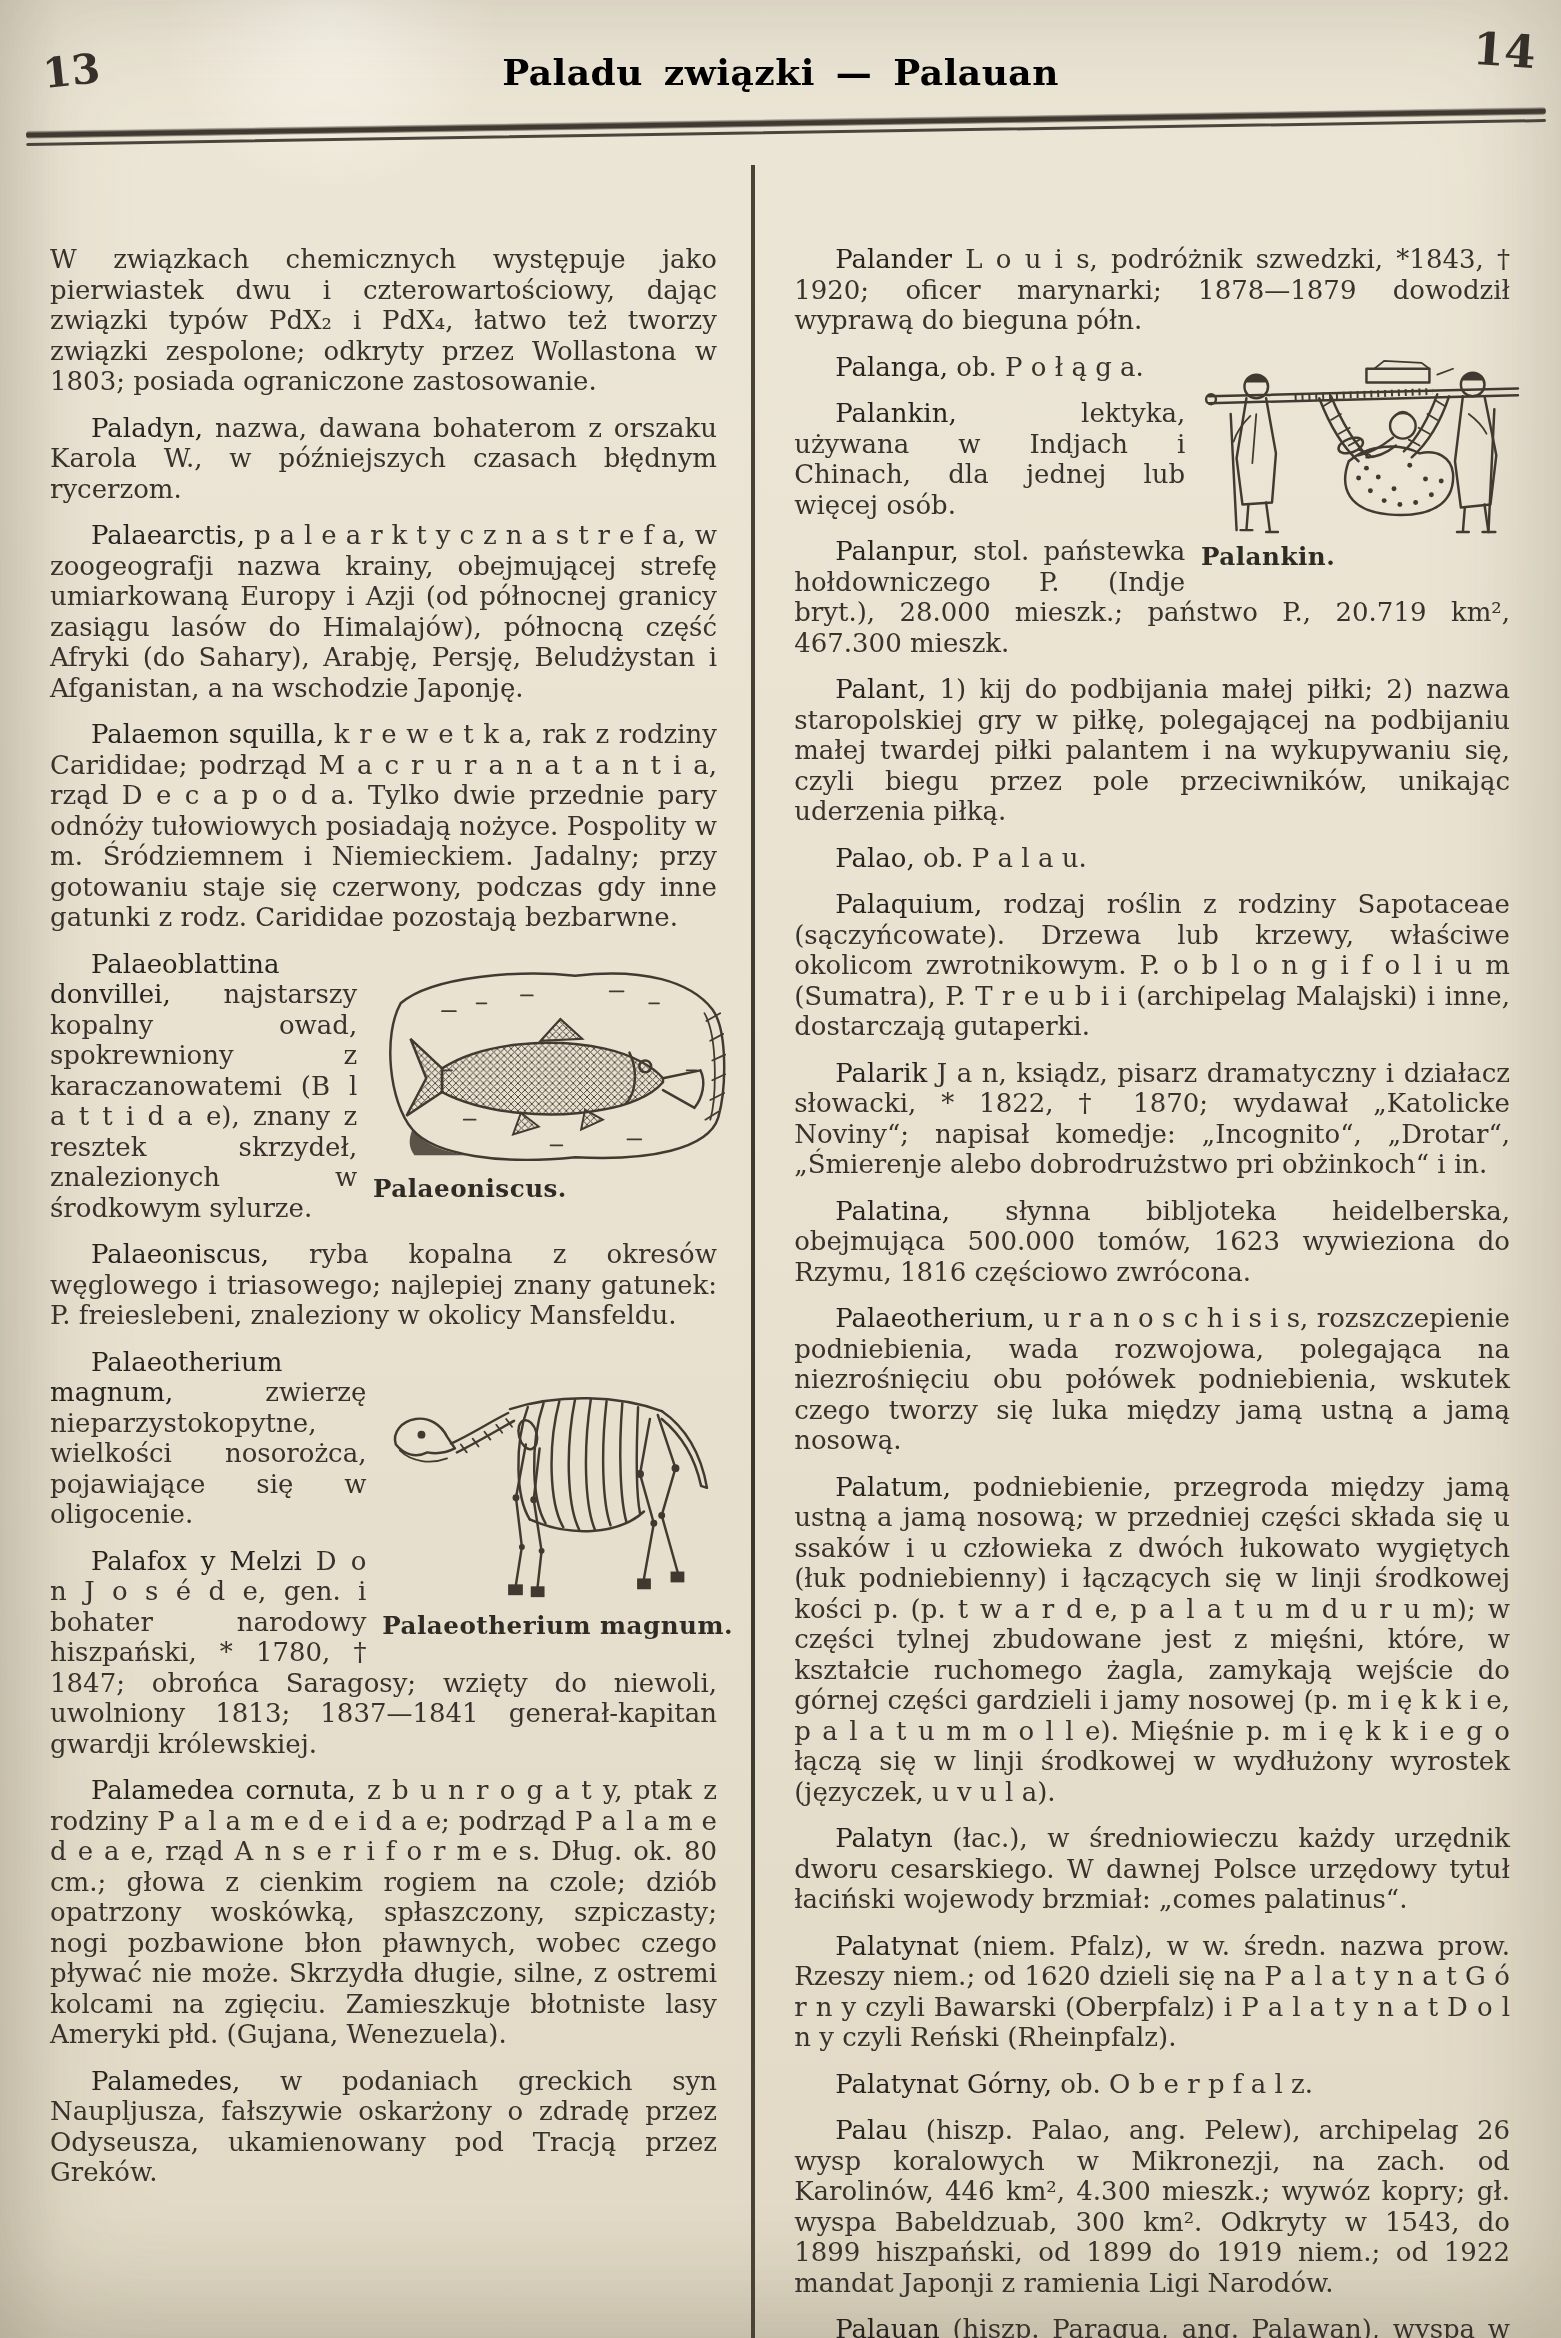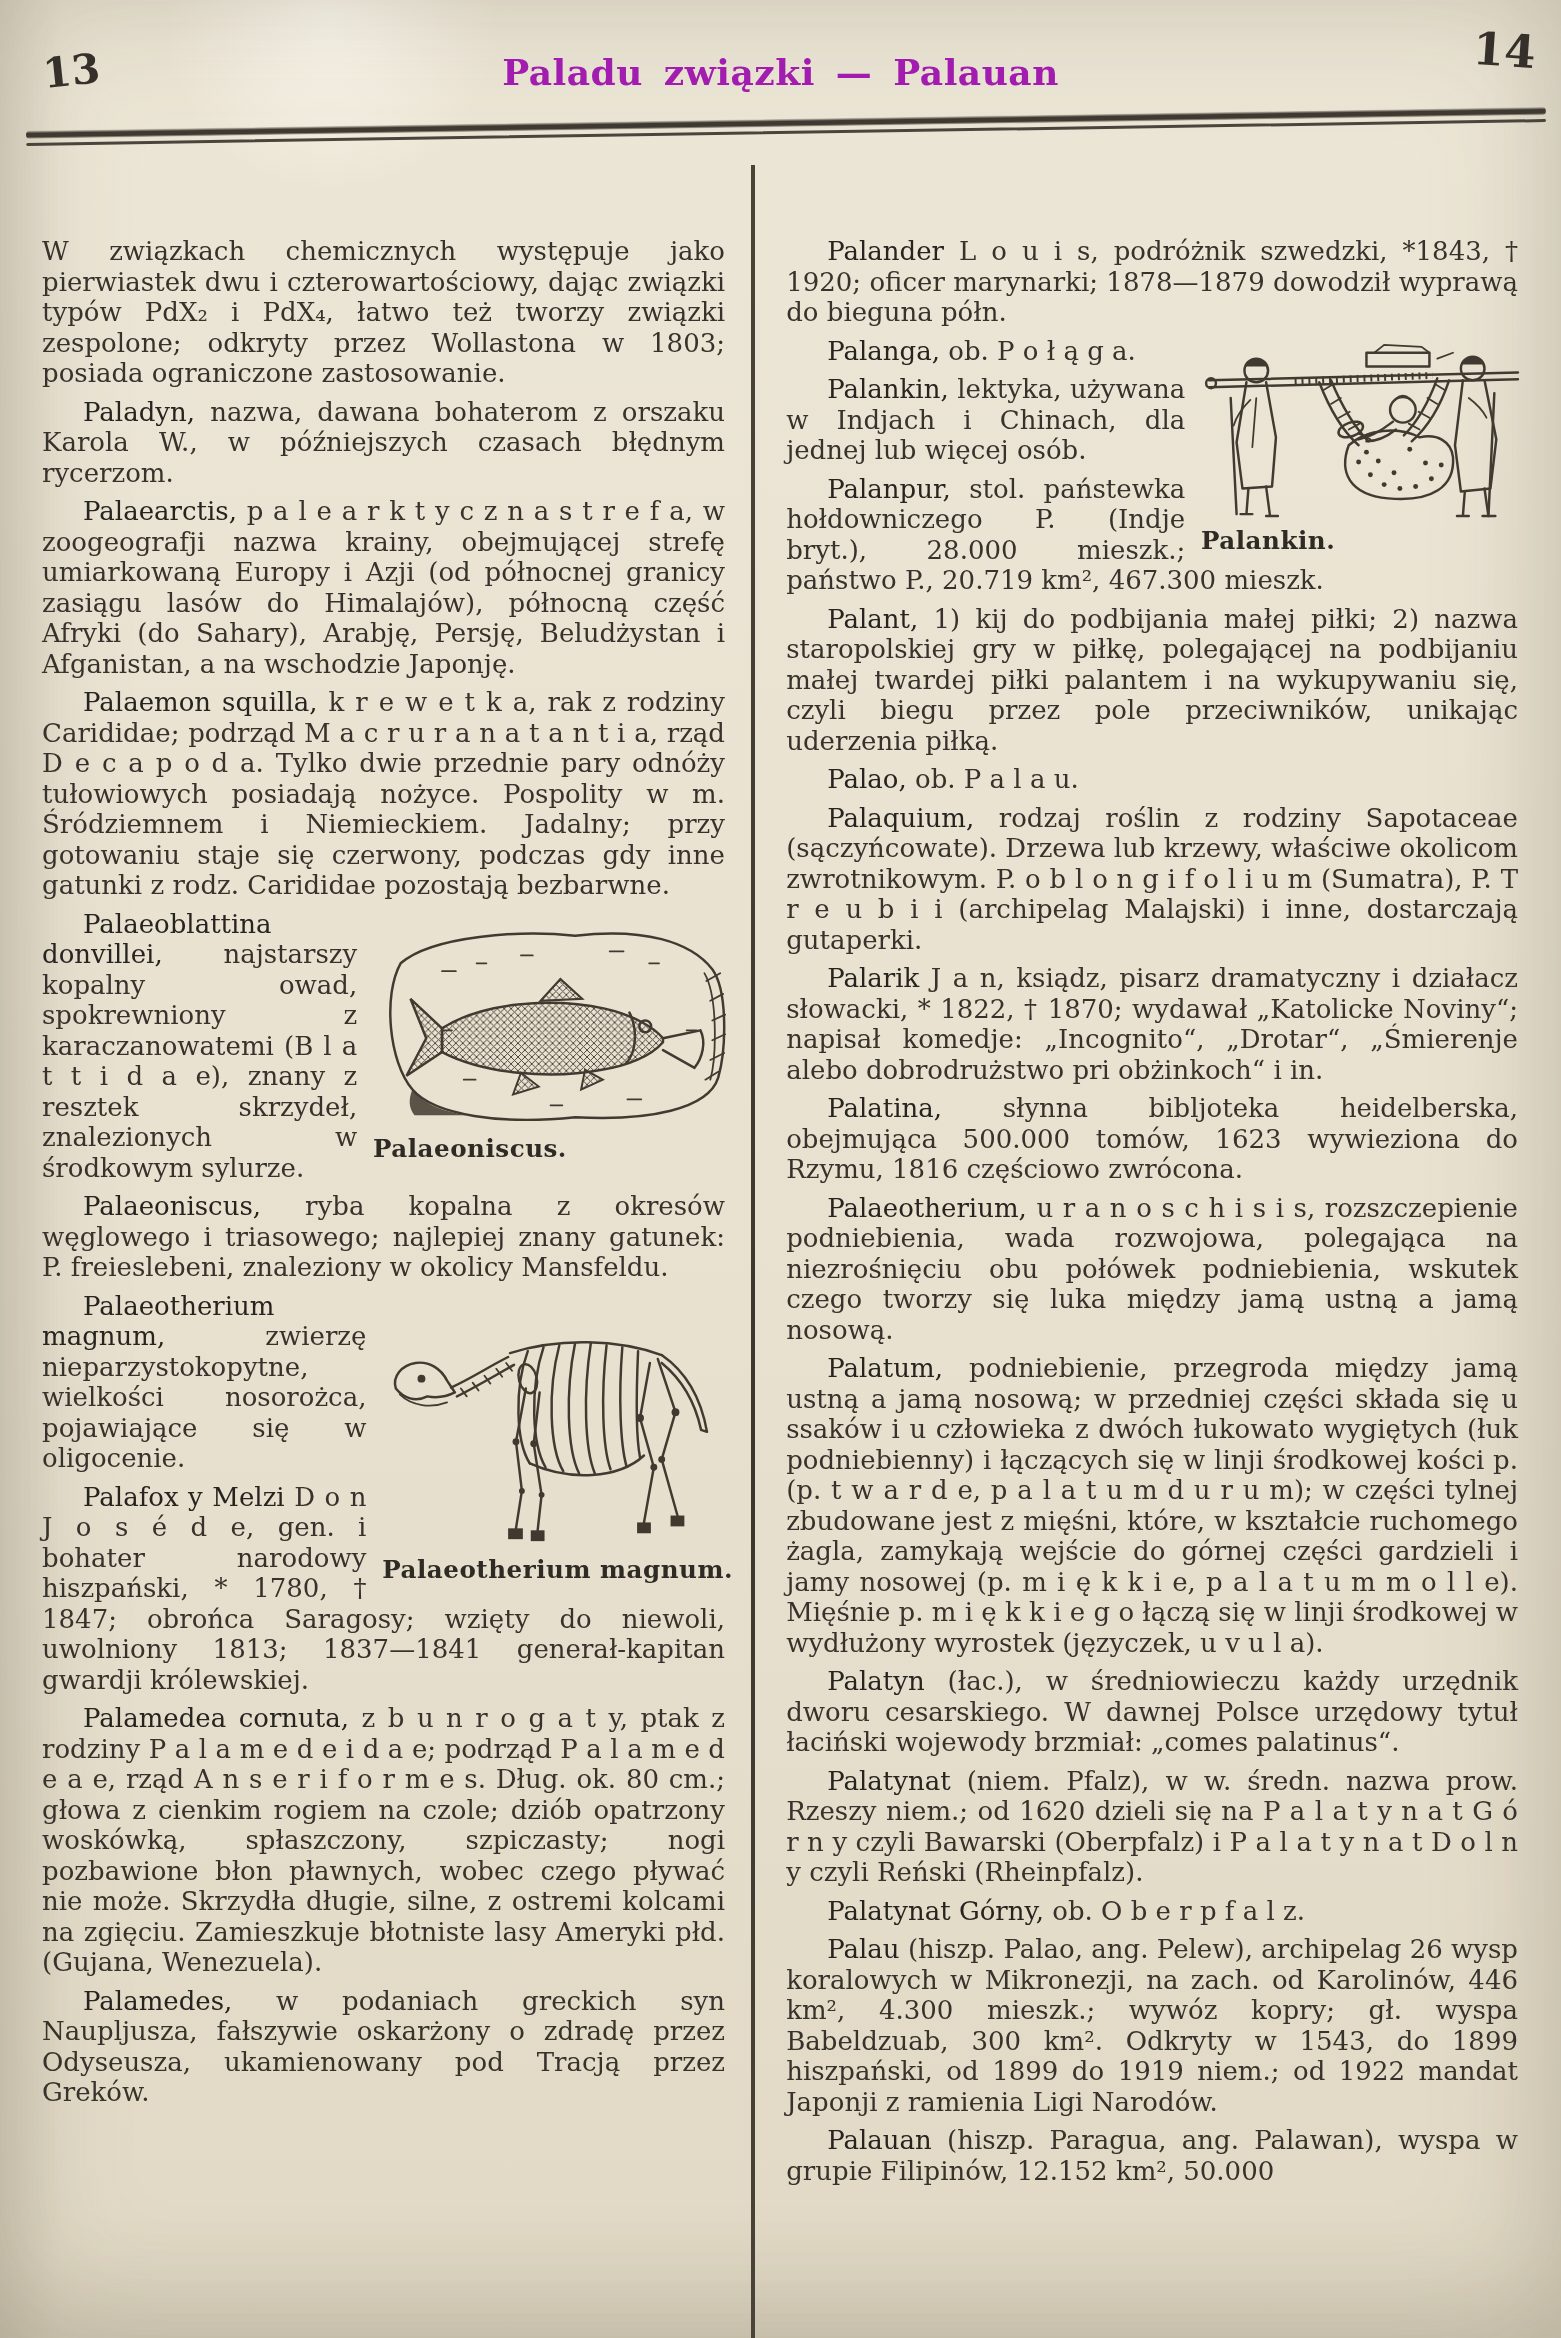--- a/index.html
+++ b/index.html
@@ -11,31 +11,31 @@
       radial-gradient(circle 231px at 330px 24.6px, rgba(250,246,235,.95), rgba(250,246,235,0) 72%),
       linear-gradient(90deg, rgba(100,90,70,.08), rgba(100,90,70,0) 4%),
       linear-gradient(to bottom,#ece6d6 0%,#e8e1d0 55%,#e1d9c5 100%);
   }
   .vignette{position:absolute;inset:0;pointer-events:none;
     box-shadow:inset 0 0 138px rgba(90,80,58,.20), inset 0 -39px 89px rgba(90,80,58,.12);}
   
   .pn-left{position:absolute;left:43px;top:47px;font-size:41px;font-weight:700;transform:rotate(-6deg);}
   .pn-right{position:absolute;right:25.6px;top:23.6px;font-size:45px;font-weight:700;transform:rotate(4deg);}
   .page-title{position:absolute;top:51px;left:0;width:100%;text-align:center;
-    font-size:36px;font-weight:700;word-spacing:7.9px;letter-spacing:0.5px;color:#a21caf;}
+    font-size:36px;font-weight:700;word-spacing:7.9px;letter-spacing:0.5px;color:#000000;}
   .header-rule{position:absolute;top:119px;left:25.6px;right:15.8px;transform:rotate(-0.9deg);}
   .header-rule .thick{height:7.9px;background:linear-gradient(to bottom,#55504533,#3e3a32 30%,#3e3a32 75%,#55504533);border-radius:3.9px;}
   .header-rule .thin{height:3px;margin-top:3.9px;background:#4a453c;border-radius:2px;}
   
   .columns{position:absolute;top:165px;left:34px;width:1492px;bottom:0;display:flex;align-items:stretch;}
   .col{padding-top:63px;}
   .col-left{width:699px;}
   .col-right{flex:1;}
   .divider{width:3.9px;margin:0 23.6px 0 17.7px;background:linear-gradient(to bottom,#4a4438,#3c372d 60%,#4a4438);}
-  p.entry{margin:8px;text-align:justify;text-indent:41px;font-size:26px;line-height:30.5px;color:#37322b;}
+  p.entry{margin:16px;text-align:justify;text-indent:41px;font-size:26px;line-height:30.5px;color:#37322b;}
   p.entry.no-indent{text-indent:0;}
   p.entry b{font-weight:400;color:#272420;}
   
   figure.fig{float:right;margin:3.9px 0 7.9px 15.8px;text-align:left;}
   figure.fig svg{display:block;}
   .fig-caption{font-size:24.6px;font-weight:700;margin-top:4.9px;text-indent:0;color:#2e2a24;letter-spacing:0.5px;}
   .ink{stroke:#403a30;fill:none;stroke-width:2.5;stroke-linecap:round;stroke-linejoin:round;}
   .ink-thin{stroke:#403a30;fill:none;stroke-width:1.8;stroke-linecap:round;}
   .ink-fill{fill:#3f3930;stroke:none;}
 </style>

